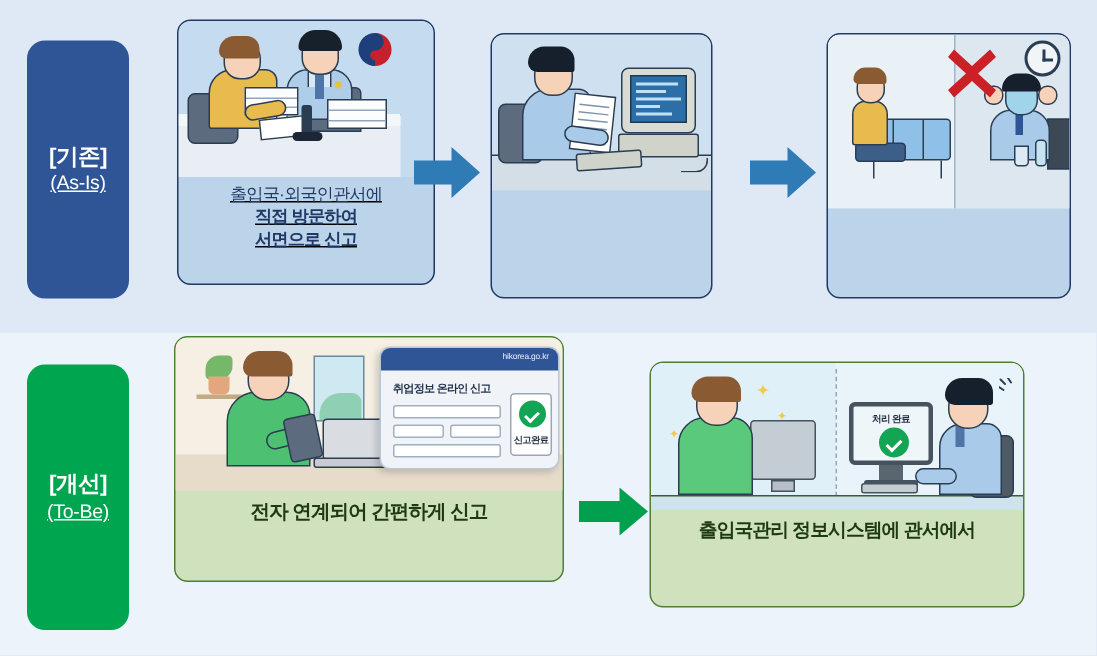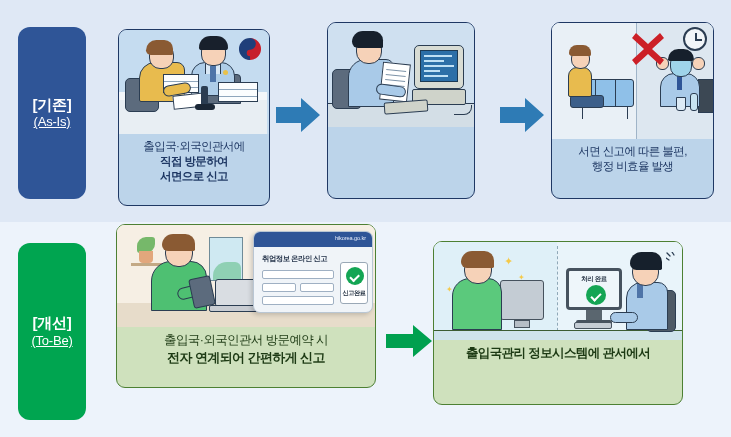--- a/index.html
+++ b/index.html
@@ -48,21 +48,21 @@
     font-size: 11.5px;
     line-height: 1.32;
     letter-spacing: -.6px;
     padding: 5px 3px 4px;
   }
   .panel.green .panel-cap { color: #1d3a14; }
   .cap-b { font-weight: bold; display: block; }
   .cap-n { font-weight: normal; display: block; }
 
   
-  #panel-1 { left: 118px; top: 29px;  width: 152px; height: 177px; }
+  #panel-1 { left: 118px; top: 13px;  width: 172px; height: 177px; text-decoration: underline; }
   #panel-1 .panel-art { height: 104px; }
   #panel-2 { left: 327px; top: 22px;  width: 148px; height: 177px; }
   #panel-2 .panel-art { height: 104px; }
   #panel-3 { left: 551px; top: 22px;  width: 163px; height: 177px; }
   #panel-3 .panel-art { height: 116px; }
 
   #panel-4 { left: 116px; top: 241px; width: 260px; height: 164px; }
   #panel-4 .panel-art { height: 102px; }
   #panel-5 { left: 433px; top: 241px; width: 250px; height: 164px; }
   #panel-5 .panel-art { height: 98px; }
@@ -323,24 +323,20 @@
         <div class="sh p3-hand-l"></div>
         <div class="sh p3-hand-r"></div>
         <div class="sh p3-cup"></div>
         <div class="sh p3-bottle"></div>
         <div class="sh p3-clock"></div>
         <svg class="sh p3-x" viewBox="0 0 36 36">
           <path d="M6 4 18 15 30 4l4 5-12 11 12 11-4 5-12-11L6 36 2 31l12-11L2 9Z" fill="#CC2027"></path>
         </svg>
       </div>
     </div>
-    <div class="panel-cap">
-      <span class="cap-n">서면 신고에 따른 불편,</span>
-      <span class="cap-n">행정 비효율 발생</span>
-    </div>
   </div>
 </div>
 
 <div class="row" id="row-to-be">
 
   <div class="stage-pill" id="pill-to-be" style="top:21px">
     <span class="pill-main">[개선]</span>
     <span class="pill-sub">(To-Be)</span>
   </div>
 
@@ -371,21 +367,20 @@
           <div class="p4-field p4-f3"></div>
           <div class="p4-field p4-f4"></div>
           <div class="p4-ok-box">
             <div class="p4-ok-check"></div>
             <div class="p4-ok-label">신고완료</div>
           </div>
         </div>
       </div>
     </div>
     <div class="panel-cap">
-      <span class="cap-n" style="font-size:12.5px">출입국·외국인관서 방문예약 시</span>
       <span class="cap-b" style="font-size:13px">전자 연계되어 간편하게 신고</span>
     </div>
   </div>
 
   <svg class="arrow" id="arrow-3" style="top:103px" width="46" height="32" viewBox="0 0 46 32">
     <path d="M0 9h27V0l19 16-19 16v-9H0Z" fill="#00A04F"></path>
   </svg>
 
   <div class="panel green" id="panel-5" style="top:19px">
     <div class="panel-art">

